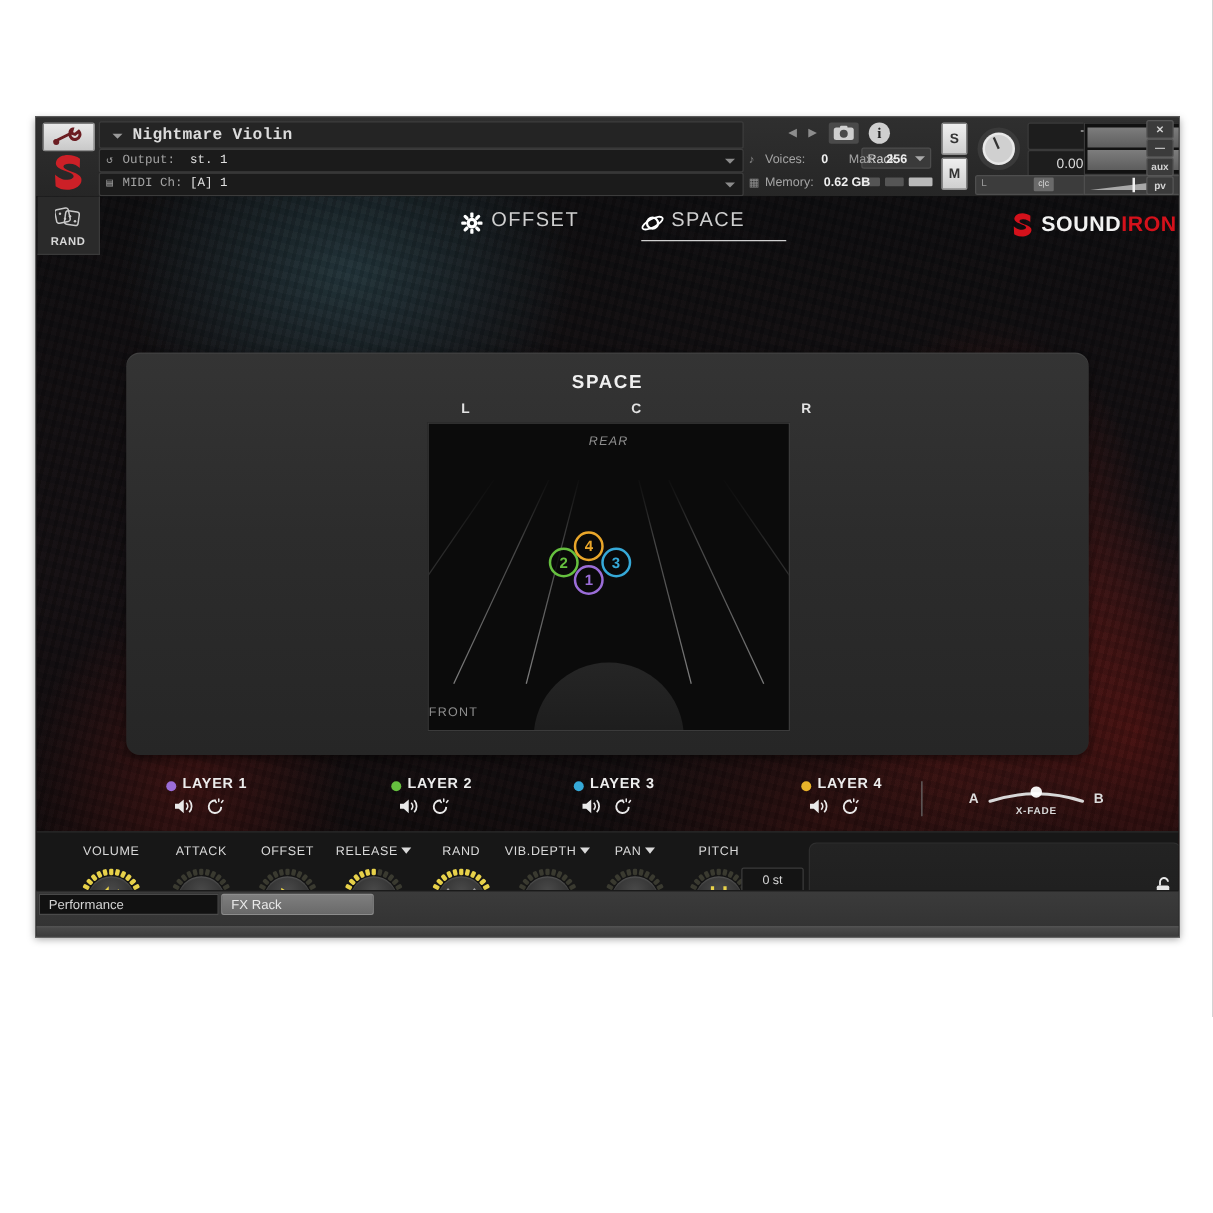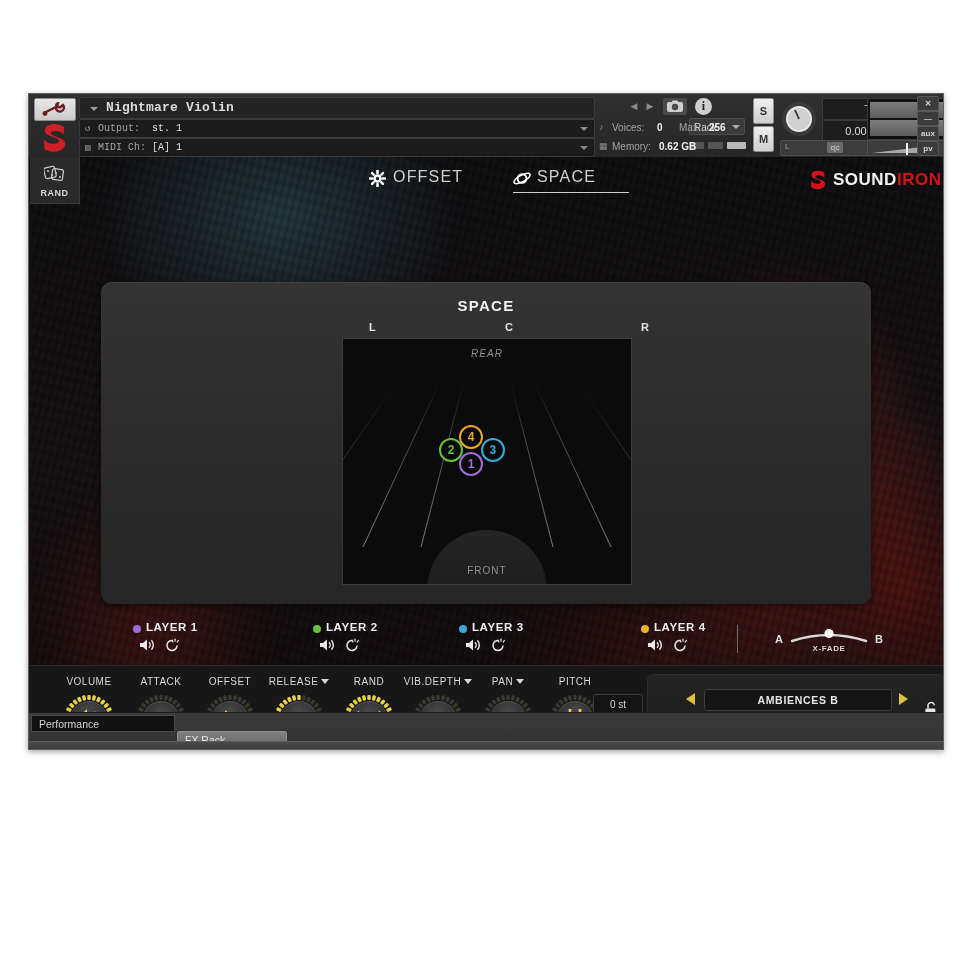--- a/index.html
+++ b/index.html
@@ -97,21 +97,21 @@
   #spacepanel{position:absolute;left:72px;top:125px;width:770px;height:322px;
     background:linear-gradient(#343434,#2c2c2c 45%,#262626);border-radius:11px;
     box-shadow:inset 0 1px 0 rgba(255,255,255,.07),0 2px 7px rgba(0,0,0,.5);}
   #spacetitle{position:absolute;left:0;right:0;top:15px;text-align:center;color:#f0f0f0;font-size:15px;font-weight:bold;letter-spacing:1.3px;}
   .lcr{position:absolute;top:39px;color:#e2e2e2;font-size:11px;font-weight:bold;}
   #lcr-l{left:268px;}#lcr-c{left:404px;}#lcr-r{left:540px;}
   #stage3d{position:absolute;left:241px;top:56px;width:288px;height:245px;background:#0b0b0b;
     border:1px solid #3b3b3b;overflow:hidden;}
   #grid{position:absolute;inset:0;}
   #rearlbl{position:absolute;left:0;right:0;top:9px;text-align:center;color:#8e8e8e;font-size:10px;letter-spacing:1px;font-style:italic;}
-  #frontlbl{position:absolute;left:0;right:0;bottom:8px;text-align:center;color:#8e8e8e;font-size:10px;letter-spacing:1px;}
+  #frontlbl{position:absolute;left:0;right:0;bottom:8px;text-align:left;color:#8e8e8e;font-size:10px;letter-spacing:1px;}
   #listener{position:absolute;left:50%;bottom:-42px;width:120px;height:96px;margin-left:-60px;
     border-radius:60px 60px 0 0;background:linear-gradient(#2a2a2a,#1a1a1a);opacity:.85;}
   .marker{position:absolute;width:24px;height:24px;border-radius:50%;border:2px solid #fff;
     box-sizing:border-box;text-align:center;line-height:20px;font-size:12px;font-weight:bold;background:rgba(8,8,8,.82);}
 
   
   #layerstrip{position:absolute;left:0;top:460px;width:914px;height:48px;}
   .layer{position:absolute;top:4px;width:180px;height:42px;}
   .ldot{position:absolute;left:0;top:4px;width:8px;height:8px;border-radius:50%;}
   .llbl{position:absolute;left:13px;top:0px;color:#ededed;font-size:11.5px;font-weight:bold;letter-spacing:.6px;}
@@ -141,21 +141,21 @@
   .ambslot{position:absolute;left:18px;top:0;width:186px;height:20px;background:#141414;border:1px solid #3c3c3c;border-radius:3px;
     color:#e6e6e6;font-size:10.5px;font-weight:bold;text-align:center;line-height:20px;letter-spacing:.7px;}
   .arrowL{position:absolute;left:0;top:4px;width:0;height:0;border-top:6px solid transparent;border-bottom:6px solid transparent;border-right:9px solid #e0c040;}
   .arrowR{position:absolute;right:0;top:4px;width:0;height:0;border-top:6px solid transparent;border-bottom:6px solid transparent;border-left:9px solid #e0c040;}
   #amblock{position:absolute;left:276px;top:26px;}
 
   
   #btmbar{position:absolute;left:0;top:618px;width:914px;height:37px;background:linear-gradient(#3b3b3b,#313131);border-top:1px solid #1a1a1a;}
   #tab-perf{position:absolute;left:2px;top:2px;width:144px;height:17px;background:#111;border:1px solid #4a4a4a;
     color:#d3d3d3;font-size:10.5px;line-height:17px;padding-left:7px;box-sizing:border-box;}
-  #tab-fx{position:absolute;left:148px;top:18px;width:110px;height:17px;background:linear-gradient(#7e7e7e,#6a6a6a);border:1px solid #8d8d8d;border-radius:2px;
+  #tab-fx{position:absolute;left:148px;top:2px;width:122px;height:17px;background:linear-gradient(#7e7e7e,#6a6a6a);border:1px solid #8d8d8d;border-radius:2px;
     color:#e9e9e9;font-size:10.5px;line-height:17px;padding-left:7px;box-sizing:border-box;}
   #btmbar .strip{position:absolute;left:0;right:0;bottom:0;height:8px;background:linear-gradient(#4a4a4a,#3a3a3a);border-top:1px solid #5c5c5c;}
 </style>
 </head>
 <body>
 
 <div id="stage">
 <div id="window">
 <div id="windowinner">
 
@@ -675,25 +675,20 @@
                   </svg></div>
               </div>
             </div>
 
       <div id="pitchdisp">
         <div style="top:4px">0 st</div>
 
       </div>
 
       <div id="ambpanel">
-        <div class="ambrow" style="top:14px">
-          <span class="arrowL"></span>
-          <span class="ambslot">AMBIENCES B</span>
-          <span class="arrowR"></span>
-        </div>
 
         <div id="amblock">
           <svg width="14" height="16" viewBox="0 0 14 16">
             <path d="M4 7.4 V4.8 a3.2 3.2 0 0 1 6.4 -0.4" fill="none" stroke="#e6e6e6" stroke-width="1.5"></path>
             <rect x="1.4" y="7.4" width="10" height="7.4" rx="1.4" fill="#e6e6e6"></rect>
           </svg>
         </div>
 
       </div>
     </div>

